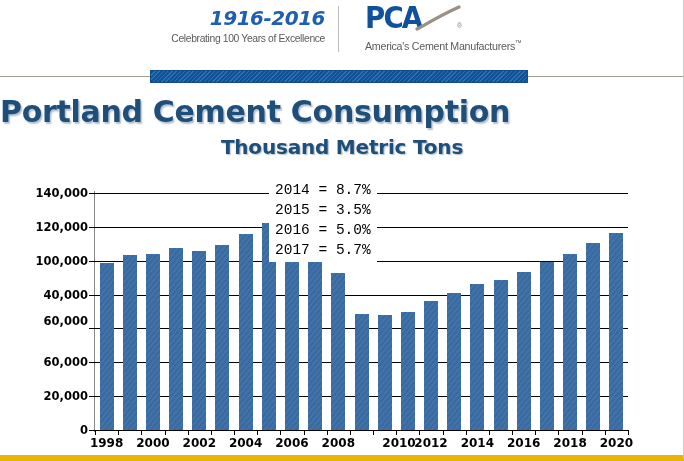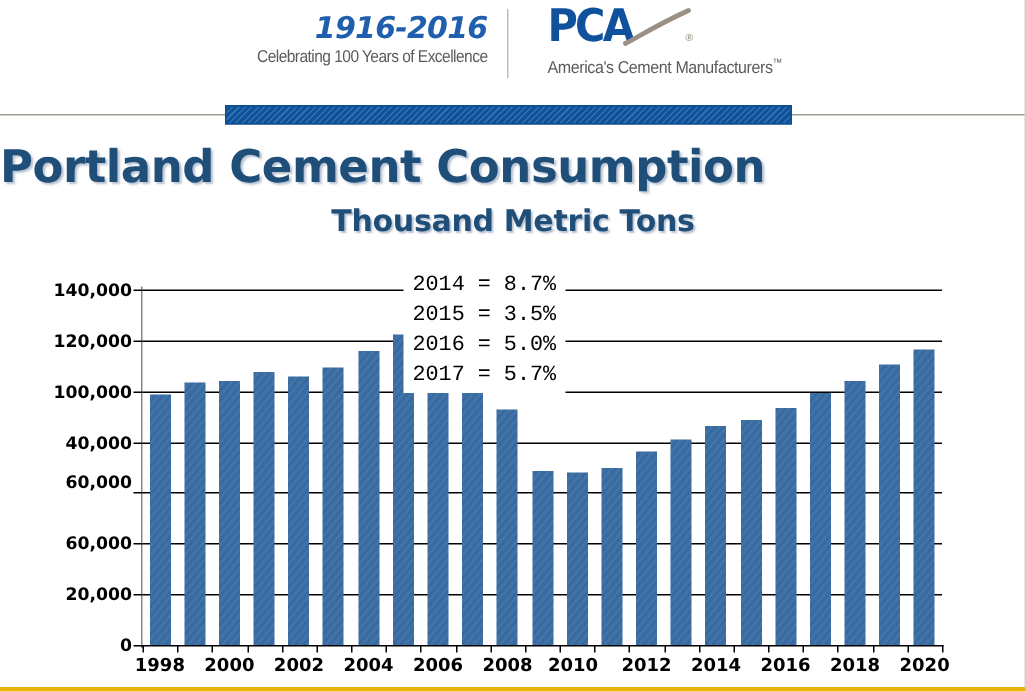--- a/index.html
+++ b/index.html
@@ -15,21 +15,21 @@
     overflow: hidden;
     position: relative;
   }
   #page {
     position: relative;
     width: 684px;
     height: 461px;
     background: #ffffff;
     box-sizing: border-box;
     border-right: 1px solid #cfcfcf;
-    border-bottom: 3px solid #eab308;
+    border-bottom: 6px solid #eab308;
     overflow: hidden;
   }
 
   
   #header {
     position: absolute;
     left: 0; top: 0;
     width: 684px; height: 78px;
   }
   .anniv-block {
@@ -336,21 +336,21 @@
         <div class="bar" title="2020: 116,500" style="left: 514px; width: 14px; top: 39.7821px; height: 197.218px; background-color: rgb(59, 110, 165);"></div>
       </div>
     <div id="axis-x"></div>
     <div id="xlabels">
         <div class="xtick-label" style="left: 106.587px;">1998</div>
         <div class="xtick-label" style="left: 152.935px;">2000</div>
         <div class="xtick-label" style="left: 199.283px;">2002</div>
         <div class="xtick-label" style="left: 245.63px;">2004</div>
         <div class="xtick-label" style="left: 291.978px;">2006</div>
         <div class="xtick-label" style="left: 338.326px;">2008</div>
-        <div class="xtick-label" style="left: 382px; text-align: right;">2010</div>
+        <div class="xtick-label" style="left: 399px; text-align: right;">2010</div>
         <div class="xtick-label" style="left: 431.022px;">2012</div>
         <div class="xtick-label" style="left: 477.37px;">2014</div>
         <div class="xtick-label" style="left: 523.717px;">2016</div>
         <div class="xtick-label" style="left: 570.065px;">2018</div>
         <div class="xtick-label" style="left: 616.413px;">2020</div>
       </div>
 
     <div id="annotation">
         <div class="ann-line">2014 = 8.7%</div>
         <div class="ann-line">2015 = 3.5%</div>

